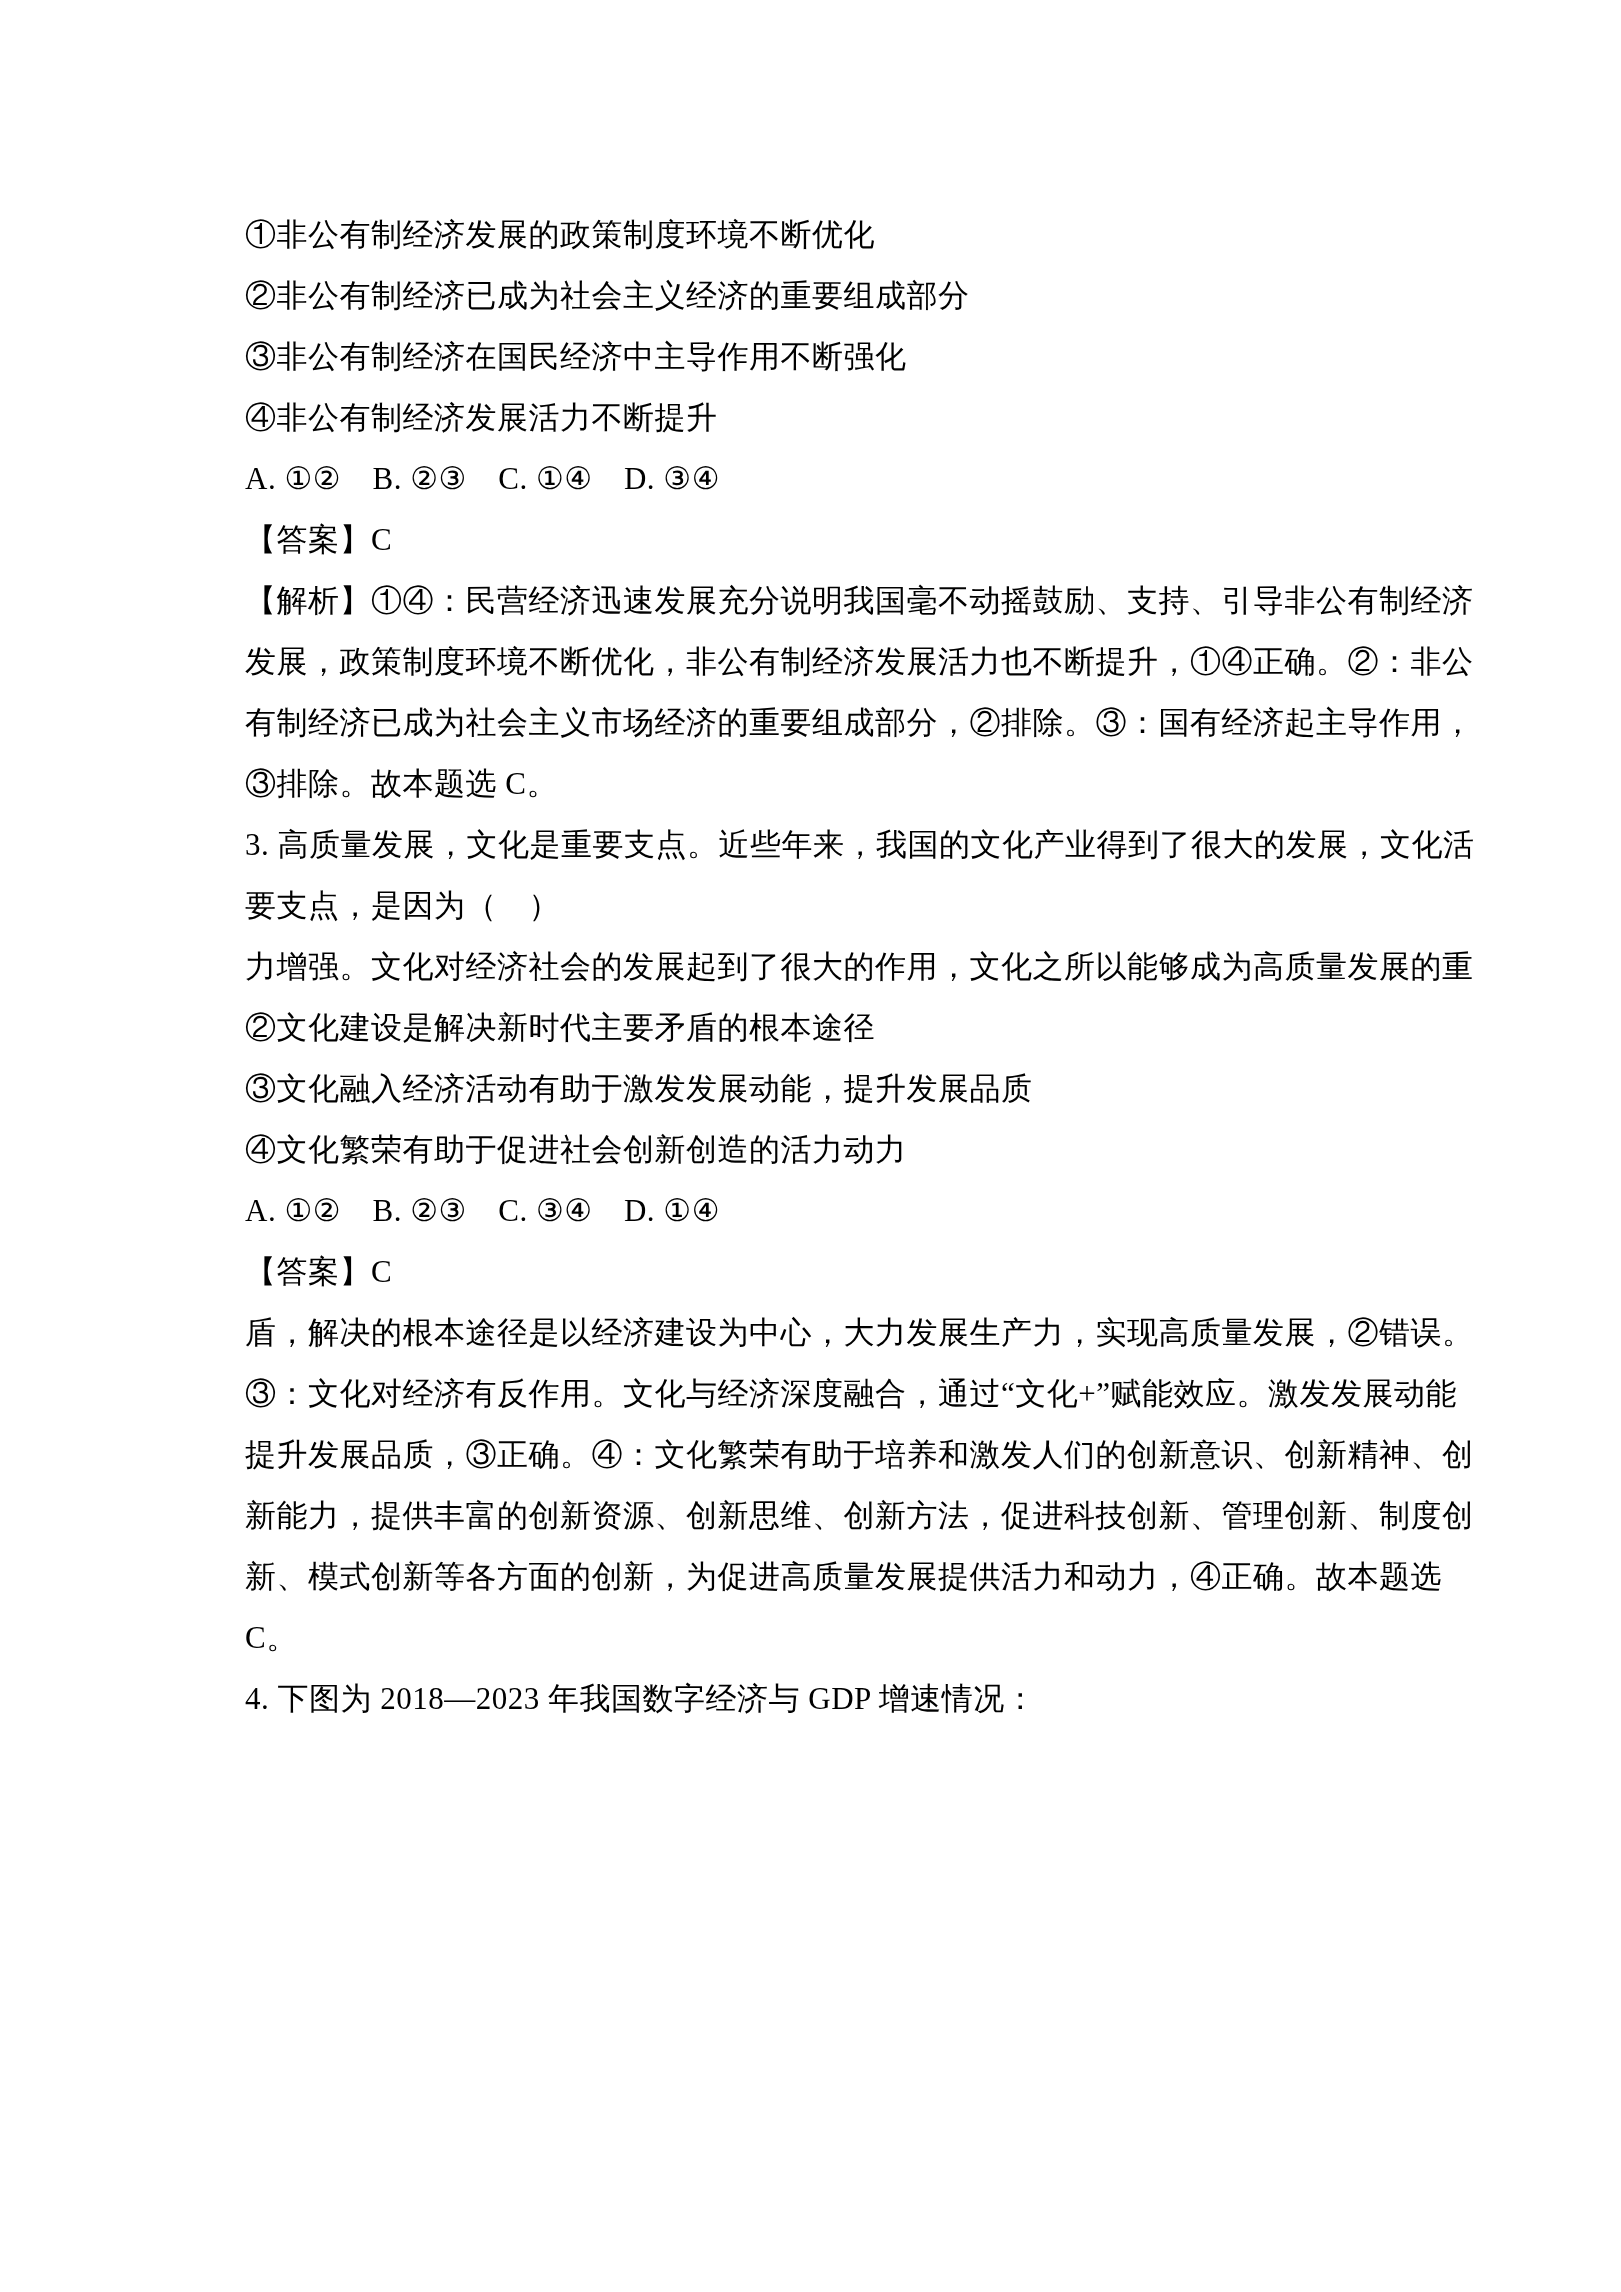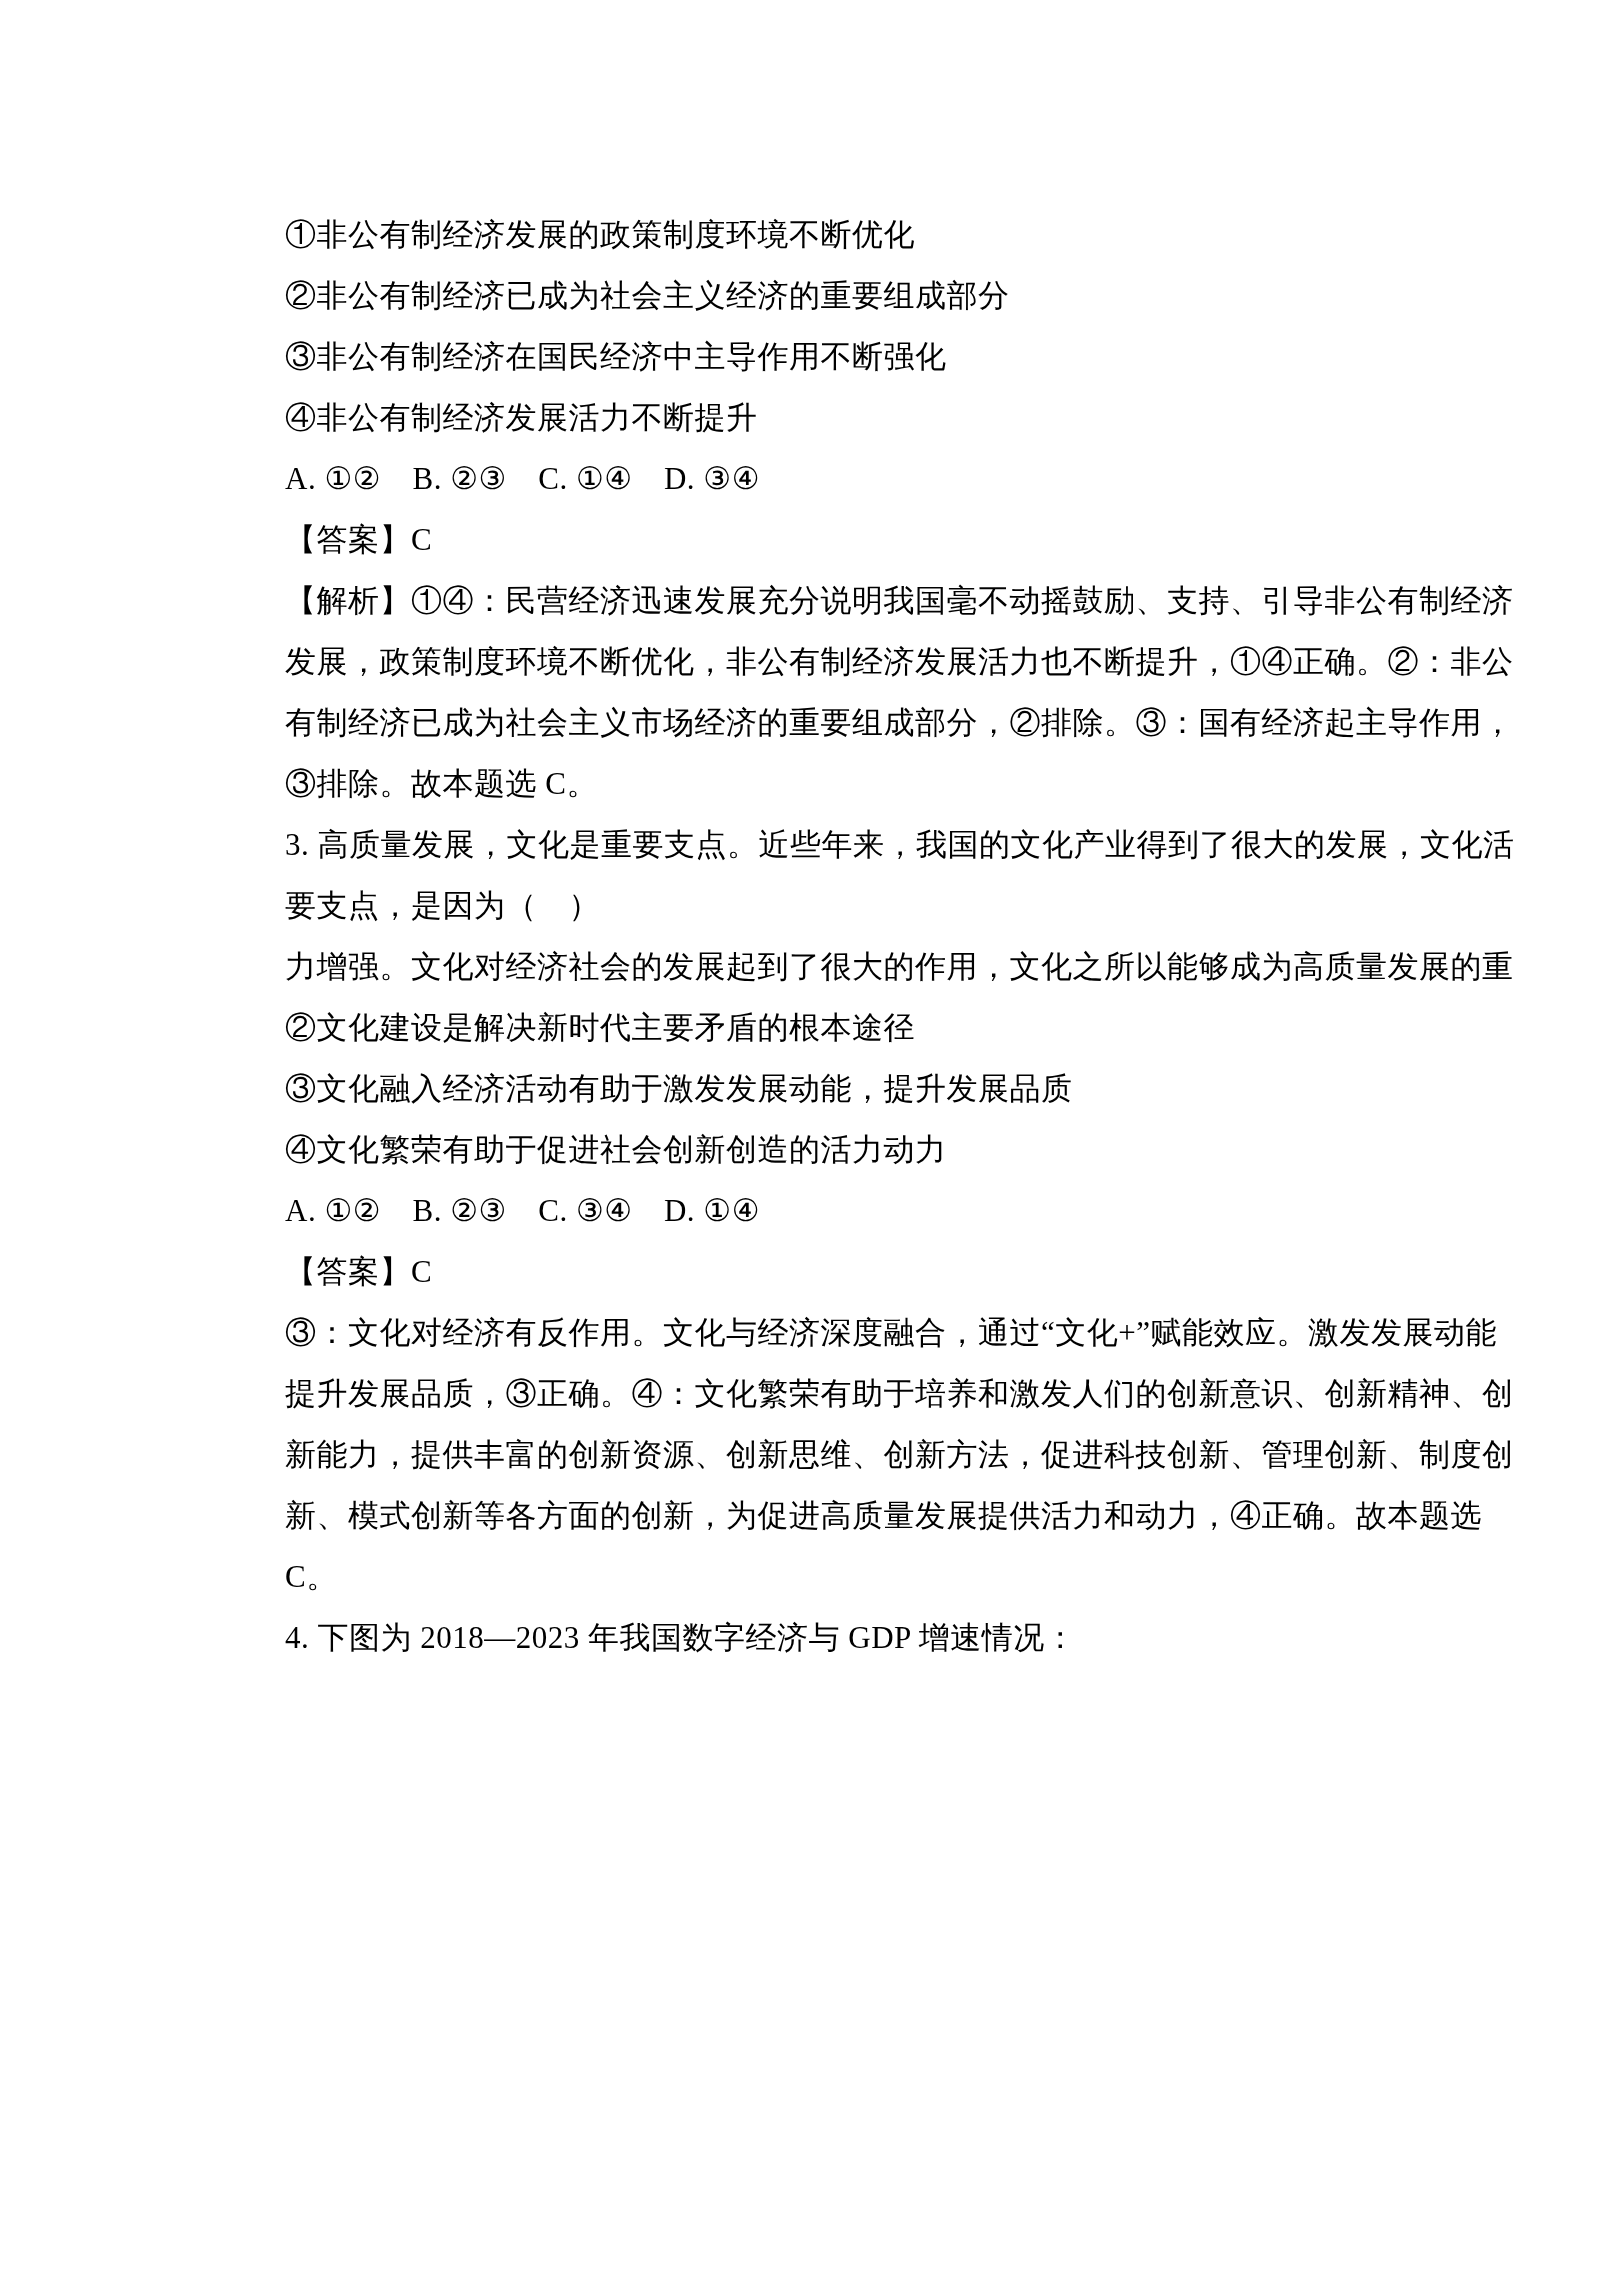--- a/index.html
+++ b/index.html
@@ -14,21 +14,20 @@
     background: #ffffff;
     color: #000000;
     font-family: "Liberation Serif", "DejaVu Serif", serif;
     overflow: hidden;
   }
   .content {
     position: absolute;
     left: 245px;
     top: 204px;
     width: 1191px;
-    margin-left: 40px;
   }
   .line {
     font-size: 31px;
     line-height: 61px;
     height: 61px;
     letter-spacing: 0.5px;
     white-space: pre;
     color: #000000;
   }
 </style>
@@ -50,20 +49,21 @@
     <div class="line">③排除。故本题选 C。</div>
 
     <div class="line">3. 高质量发展，文化是重要支点。近些年来，我国的文化产业得到了很大的发展，文化活</div>
     <div class="line">要支点，是因为（　）</div>
     <div class="line">力增强。文化对经济社会的发展起到了很大的作用，文化之所以能够成为高质量发展的重</div>
     <div class="line">②文化建设是解决新时代主要矛盾的根本途径</div>
     <div class="line">③文化融入经济活动有助于激发发展动能，提升发展品质</div>
     <div class="line">④文化繁荣有助于促进社会创新创造的活力动力</div>
     <div class="line">A. ①②　B. ②③　C. ③④　D. ①④</div>
     <div class="line">【答案】C</div>
+    <div class="line">盾，解决的根本途径是以经济建设为中心，大力发展生产力，实现高质量发展，②错误。</div>
     <div class="line">③：文化对经济有反作用。文化与经济深度融合，通过“文化+”赋能效应。激发发展动能</div>
     <div class="line">提升发展品质，③正确。④：文化繁荣有助于培养和激发人们的创新意识、创新精神、创</div>
     <div class="line">新能力，提供丰富的创新资源、创新思维、创新方法，促进科技创新、管理创新、制度创</div>
     <div class="line">新、模式创新等各方面的创新，为促进高质量发展提供活力和动力，④正确。故本题选</div>
     <div class="line">C。</div>
 
     <div class="line">4. 下图为 2018—2023 年我国数字经济与 GDP 增速情况：</div>
 
   </div>
 </div>

